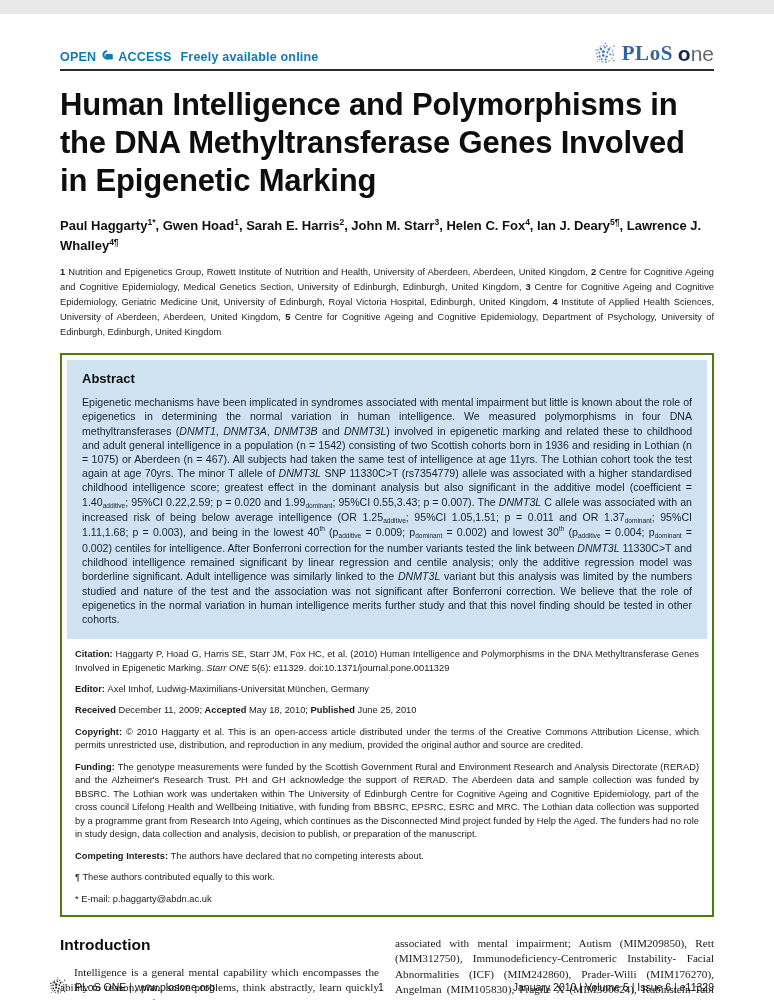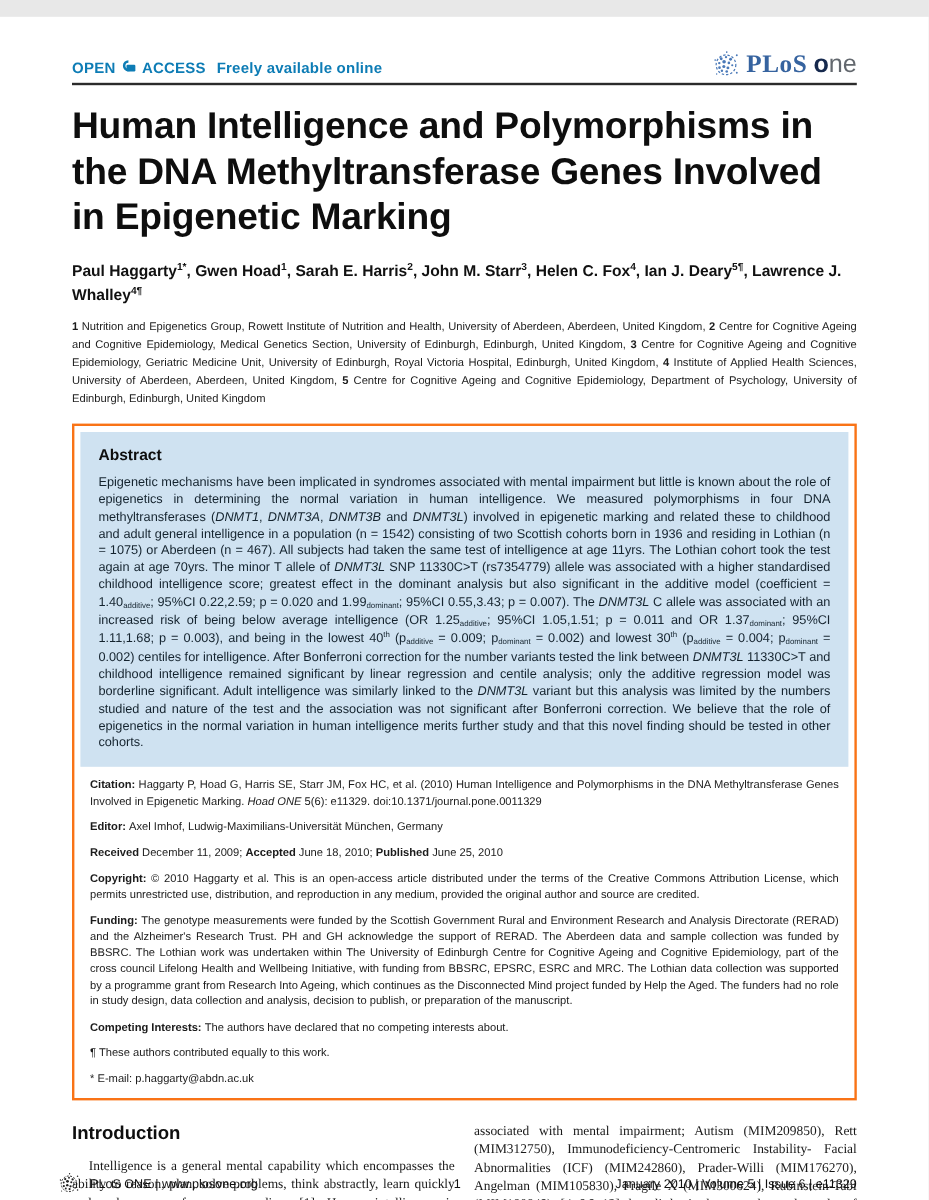--- a/index.html
+++ b/index.html
@@ -18,21 +18,21 @@
   .logo-one{font-size:21px;}
   .logo-one b{color:#16294d;font-weight:bold;}
   .logo-one span{color:#63686e;}
   .rule{border-top:2px solid #2b2b2b;margin-top:2px;}
   
   h1.title{font-size:31px;line-height:1.23;font-weight:bold;color:#0e0e0e;margin:15px 0 0 0;letter-spacing:-.2px;}
   .authors{font-size:13px;font-weight:bold;line-height:1.5;margin:16px 0 0 0;color:#111;}
   .authors sup{font-size:8.5px;}
   .affiliations{font-size:9.3px;line-height:1.62;text-align:justify;margin:9px 0 0 0;color:#1c1c1c;}
   
-  .front-box{border:2px solid #f97316;margin-top:13px;padding:5px 5px 0 5px;}
+  .front-box{border:2px solid #4d7c0f;margin-top:13px;padding:5px 5px 0 5px;}
   .abstract-panel{background:#cfe2f1;padding:9px 15px 13px 15px;}
   .abstract-h{font-size:13px;font-weight:bold;margin:2px 0 9px 0;color:#0e0e0e;font-family:"Liberation Sans", sans-serif;}
   .abstract-body{font-size:10.6px;line-height:1.34;text-align:justify;margin:0;color:#14232e;}
   .abstract-body sub,.abstract-body sup{font-size:62%;}
   .abstract-body sub{vertical-align:-0.25em;}
   .meta{padding:9px 8px 1px 8px;font-size:9.3px;line-height:1.45;text-align:justify;color:#1b1b1b;}
   .meta p{margin:0 0 8px 0;}
   
   .intro-grid{display:flex;gap:16px;margin-top:19px;}
   .col{flex:1;min-width:0;}
@@ -101,23 +101,23 @@
     <p class="authors"><span>Paul Haggarty</span><sup>1*</sup><span>, Gwen Hoad</span><sup>1</sup><span>, Sarah E. Harris</span><sup>2</sup><span>, John M. Starr</span><sup>3</sup><span>, Helen C. Fox</span><sup>4</sup><span>, Ian J. Deary</span><sup>5¶</sup><span>, Lawrence J. Whalley</span><sup>4¶</sup></p>
 
     <p class="affiliations"><b>1 </b><span>Nutrition and Epigenetics Group, Rowett Institute of Nutrition and Health, University of Aberdeen, Aberdeen, United Kingdom, </span><b>2 </b><span>Centre for Cognitive Ageing and Cognitive Epidemiology, Medical Genetics Section, University of Edinburgh, Edinburgh, United Kingdom, </span><b>3 </b><span>Centre for Cognitive Ageing and Cognitive Epidemiology, Geriatric Medicine Unit, University of Edinburgh, Royal Victoria Hospital, Edinburgh, United Kingdom, </span><b>4 </b><span>Institute of Applied Health Sciences, University of Aberdeen, Aberdeen, United Kingdom, </span><b>5 </b><span>Centre for Cognitive Ageing and Cognitive Epidemiology, Department of Psychology, University of Edinburgh, Edinburgh, United Kingdom</span></p>
 
     <div class="front-box">
       <div class="abstract-panel">
         <h2 class="abstract-h">Abstract</h2>
         <p class="abstract-body"><span>Epigenetic mechanisms have been implicated in syndromes associated with mental impairment but little is known about the role of epigenetics in determining the normal variation in human intelligence. We measured polymorphisms in four DNA methyltransferases (</span><i>DNMT1</i><span>, </span><i>DNMT3A</i><span>, </span><i>DNMT3B</i><span> and </span><i>DNMT3L</i><span>) involved in epigenetic marking and related these to childhood and adult general intelligence in a population (n = 1542) consisting of two Scottish cohorts born in 1936 and residing in Lothian (n = 1075) or Aberdeen (n = 467). All subjects had taken the same test of intelligence at age 11yrs. The Lothian cohort took the test again at age 70yrs. The minor T allele of </span><i>DNMT3L</i><span> SNP 11330C&gt;T (rs7354779) allele was associated with a higher standardised childhood intelligence score; greatest effect in the dominant analysis but also significant in the additive model (coefficient = 1.40</span><sub>additive</sub><span>; 95%CI 0.22,2.59; p = 0.020 and 1.99</span><sub>dominant</sub><span>; 95%CI 0.55,3.43; p = 0.007). The </span><i>DNMT3L</i><span> C allele was associated with an increased risk of being below average intelligence (OR 1.25</span><sub>additive</sub><span>; 95%CI 1.05,1.51; p = 0.011 and OR 1.37</span><sub>dominant</sub><span>; 95%CI 1.11,1.68; p = 0.003), and being in the lowest 40</span><sup>th</sup><span> (p</span><sub>additive</sub><span> = 0.009; p</span><sub>dominant</sub><span> = 0.002) and lowest 30</span><sup>th</sup><span> (p</span><sub>additive</sub><span> = 0.004; p</span><sub>dominant</sub><span> = 0.002) centiles for intelligence. After Bonferroni correction for the number variants tested the link between </span><i>DNMT3L</i><span> 11330C&gt;T and childhood intelligence remained significant by linear regression and centile analysis; only the additive regression model was borderline significant. Adult intelligence was similarly linked to the </span><i>DNMT3L</i><span> variant but this analysis was limited by the numbers studied and nature of the test and the association was not significant after Bonferroni correction. We believe that the role of epigenetics in the normal variation in human intelligence merits further study and that this novel finding should be tested in other cohorts.</span></p>
       </div>
       <div class="meta">
-        <p><b>Citation: </b><span>Haggarty P, Hoad G, Harris SE, Starr JM, Fox HC, et al. (2010) Human Intelligence and Polymorphisms in the DNA Methyltransferase Genes Involved in Epigenetic Marking. </span><i>Hoad ONE</i><span> 5(6): e11329. doi:10.1371/journal.pone.0011329</span></p>
+        <p><b>Citation: </b><span>Haggarty P, Hoad G, Harris SE, Starr JM, Fox HC, et al. (2010) Human Intelligence and Polymorphisms in the DNA Methyltransferase Genes Involved in Epigenetic Marking. </span><i>Starr ONE</i><span> 5(6): e11329. doi:10.1371/journal.pone.0011329</span></p>
         <p><b>Editor: </b><span>Axel Imhof, Ludwig-Maximilians-Universität München, Germany</span></p>
-        <p><b>Received </b><span>December 11, 2009; </span><b>Accepted </b><span>June 18, 2010; </span><b>Published </b><span>June 25, 2010</span></p>
+        <p><b>Received </b><span>December 11, 2009; </span><b>Accepted </b><span>May 18, 2010; </span><b>Published </b><span>June 25, 2010</span></p>
         <p><b>Copyright: </b><span>© 2010 Haggarty et al. This is an open-access article distributed under the terms of the Creative Commons Attribution License, which permits unrestricted use, distribution, and reproduction in any medium, provided the original author and source are credited.</span></p>
         <p><b>Funding: </b><span>The genotype measurements were funded by the Scottish Government Rural and Environment Research and Analysis Directorate (RERAD) and the Alzheimer's Research Trust. PH and GH acknowledge the support of RERAD. The Aberdeen data and sample collection was funded by BBSRC. The Lothian work was undertaken within The University of Edinburgh Centre for Cognitive Ageing and Cognitive Epidemiology, part of the cross council Lifelong Health and Wellbeing Initiative, with funding from BBSRC, EPSRC, ESRC and MRC. The Lothian data collection was supported by a programme grant from Research Into Ageing, which continues as the Disconnected Mind project funded by Help the Aged. The funders had no role in study design, data collection and analysis, decision to publish, or preparation of the manuscript.</span></p>
         <p><b>Competing Interests: </b><span>The authors have declared that no competing interests about.</span></p>
         <p><span>¶ These authors contributed equally to this work.</span></p>
         <p><span>* E-mail: p.haggarty@abdn.ac.uk</span></p>
       </div>
     </div>
 
     <div class="intro-grid">
       <div class="col">

